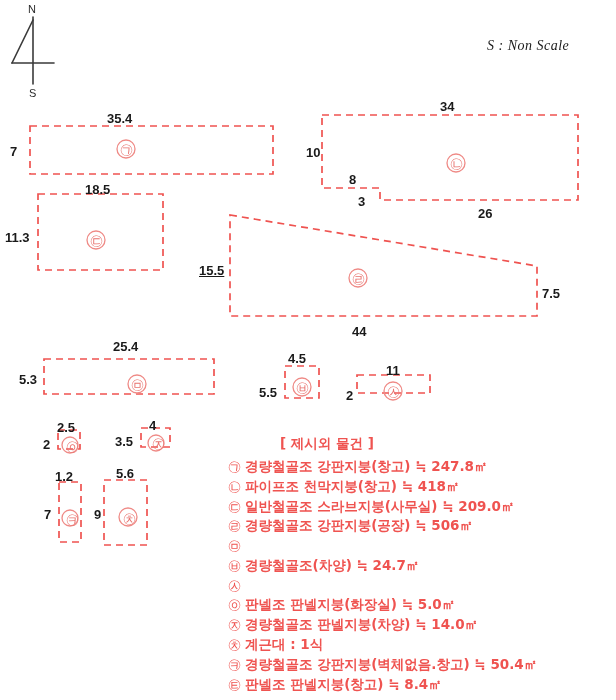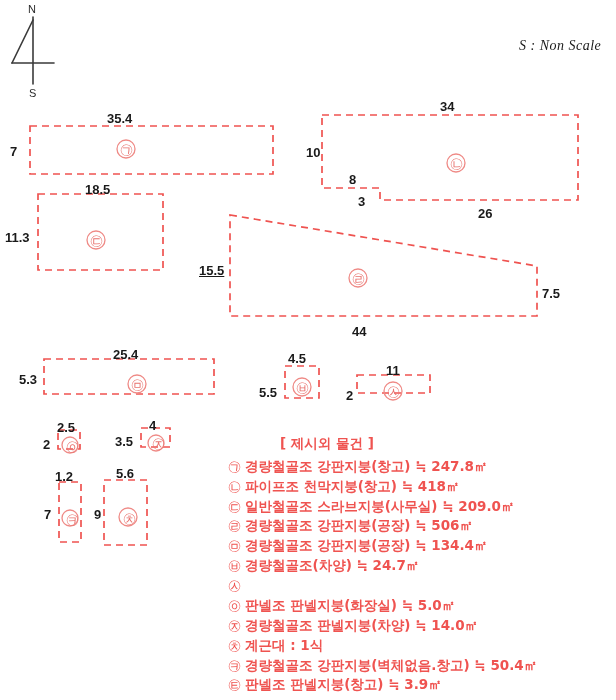--- a/index.html
+++ b/index.html
@@ -122,40 +122,40 @@
       <circle cx="70" cy="445" r="8"></circle>
       <circle cx="156" cy="443" r="8"></circle>
       <circle cx="70" cy="518" r="8"></circle>
       <circle cx="128" cy="517" r="9"></circle>
     </g>
   </svg>
 
   <div class="compass-label" style="left:28px; top:4px;">N</div>
   <div class="compass-label" style="left:29px; top:88px;">S</div>
 
-  <div class="scale-note" style="left:487px; top:38px;margin-left:32px;">S : Non Scale</div>
+  <div class="scale-note" style="left:487px; top:38px;">S : Non Scale</div>
 
   <div id="annotations">
       <div class="dim" style="left: 107px; top: 112px;">35.4</div>
       <div class="dim" style="left: 10px; top: 145px;">7</div>
       <div class="shape-tag" style="left: 120px; top: 143px;">㉠</div>
       <div class="dim" style="left: 440px; top: 100px;">34</div>
       <div class="dim" style="left: 306px; top: 146px;">10</div>
       <div class="dim" style="left: 349px; top: 173px;">8</div>
       <div class="dim" style="left: 358px; top: 195px;">3</div>
       <div class="dim" style="left: 478px; top: 207px;">26</div>
       <div class="shape-tag" style="left: 450px; top: 157px;">㉡</div>
       <div class="dim" style="left: 85px; top: 183px;">18.5</div>
       <div class="dim" style="left: 5px; top: 231px;">11.3</div>
       <div class="shape-tag" style="left: 90px; top: 234px;">㉢</div>
       <div class="dim" style="left: 199px; top: 264px; text-decoration: underline;">15.5</div>
       <div class="dim" style="left: 542px; top: 287px;">7.5</div>
       <div class="dim" style="left: 352px; top: 325px;">44</div>
       <div class="shape-tag" style="left: 352px; top: 272px;">㉣</div>
-      <div class="dim" style="left: 113px; top: 348px; text-align: center;">25.4</div>
+      <div class="dim" style="left: 113px; top: 340px; text-align: center;">25.4</div>
       <div class="dim" style="left: 19px; top: 373px;">5.3</div>
       <div class="shape-tag" style="left: 131px; top: 378px;">㉤</div>
       <div class="dim" style="left: 288px; top: 352px;">4.5</div>
       <div class="dim" style="left: 259px; top: 386px;">5.5</div>
       <div class="shape-tag" style="left: 296px; top: 381px;">㉥</div>
       <div class="dim" style="left: 386px; top: 364px;">11</div>
       <div class="dim" style="left: 346px; top: 389px;">2</div>
       <div class="shape-tag" style="left: 387px; top: 385px;">㉦</div>
       <div class="dim" style="left: 57px; top: 421px;">2.5</div>
       <div class="dim" style="left: 43px; top: 438px;">2</div>
@@ -185,21 +185,20 @@
         <div class="legend-row">
           <span class="legend-mark">㉢</span>
           <span class="legend-text">일반철골조 스라브지붕(사무실) ≒ 209.0㎡</span>
         </div>
         <div class="legend-row">
           <span class="legend-mark">㉣</span>
           <span class="legend-text">경량철골조 강판지붕(공장) ≒ 506㎡</span>
         </div>
         <div class="legend-row">
           <span class="legend-mark">㉤</span>
-          <span class="legend-text">경량철골조 강판지붕(공장) ≒ 134.4㎡</span>
         </div>
         <div class="legend-row">
           <span class="legend-mark">㉥</span>
           <span class="legend-text">경량철골조(차양) ≒ 24.7㎡</span>
         </div>
         <div class="legend-row">
           <span class="legend-mark">㉦</span>
         </div>
         <div class="legend-row">
           <span class="legend-mark">㉧</span>
@@ -212,18 +211,18 @@
         <div class="legend-row">
           <span class="legend-mark">㉩</span>
           <span class="legend-text">계근대 : 1식</span>
         </div>
         <div class="legend-row">
           <span class="legend-mark">㉪</span>
           <span class="legend-text">경량철골조 강판지붕(벽체없음.창고) ≒ 50.4㎡</span>
         </div>
         <div class="legend-row">
           <span class="legend-mark">㉫</span>
-          <span class="legend-text">판넬조 판넬지붕(창고) ≒ 3.9㎡</span>
+          <span class="legend-text">판넬조 판넬지붕(창고) ≒ 8.4㎡</span>
         </div>
       </div>
   </div>
 
 </div>
 
 </body></html>

